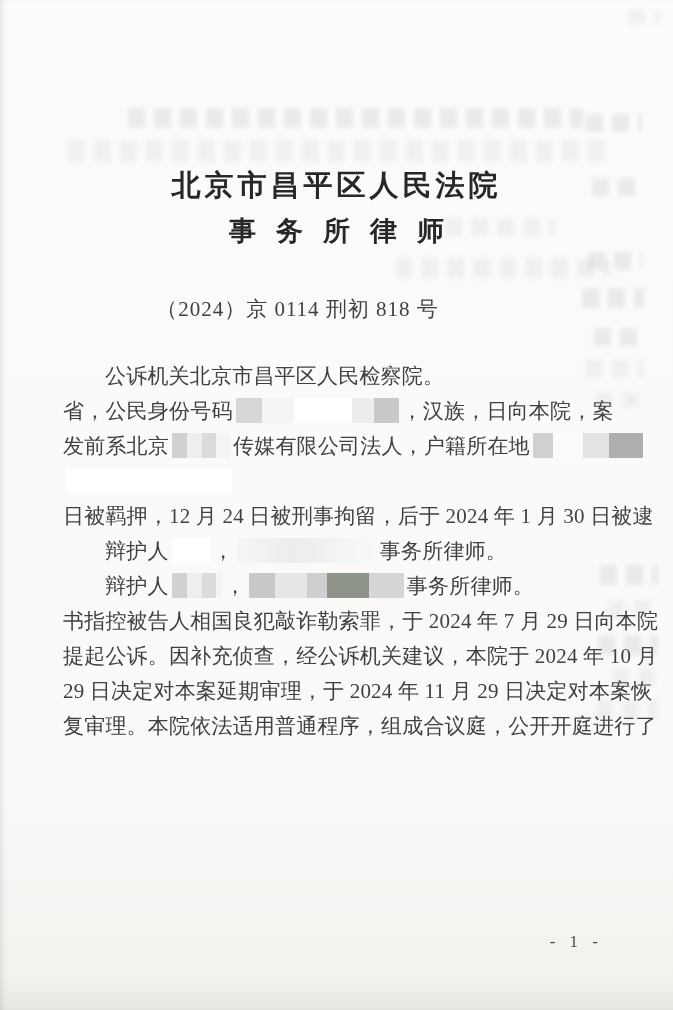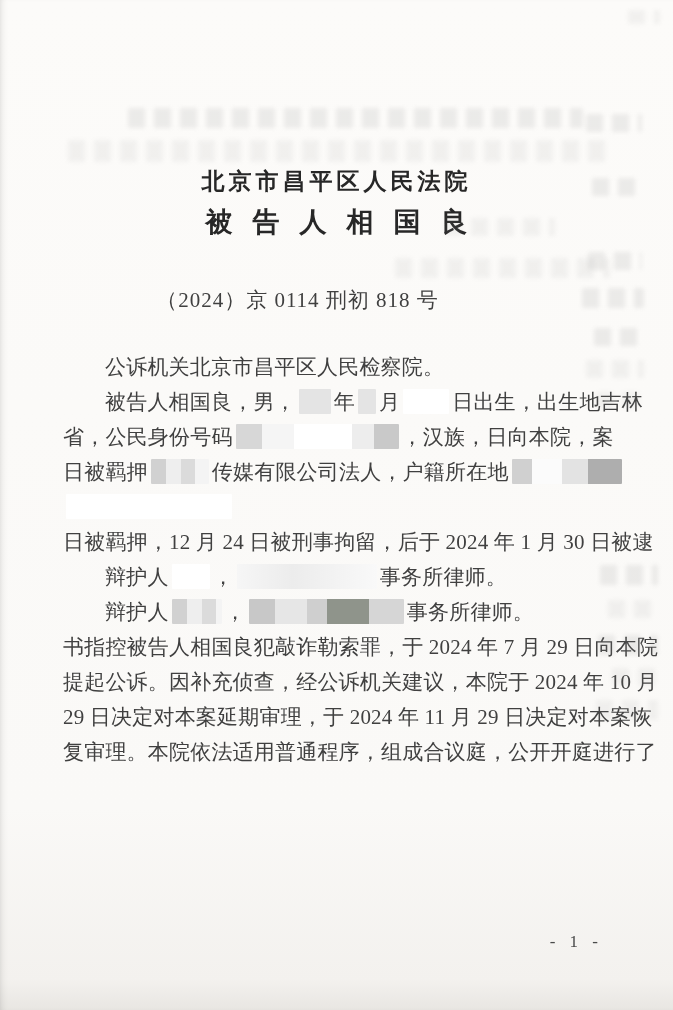--- a/index.html
+++ b/index.html
@@ -11,21 +11,21 @@
   }
   .paper {
     position:relative;
     width:673px; height:1010px;
     background:linear-gradient(180deg,#fcfbf9 0%, #faf9f7 80%, #f3f1ee 97%, #e8e6e2 100%);
     box-shadow:inset 6px 0 10px -8px rgba(0,0,0,.25);
     color:#3d3d3d;
   }
   .doc-header { padding-top:166px; text-align:center; }
   .title-court {
-    font-size:23px; font-weight:700; color:#272727;
+    font-size:29px; font-weight:700; color:#272727;
     letter-spacing:4px;
   }
   .title-doctype {
     margin-top:7px;
     font-size:27px; font-weight:700; color:#272727;
     letter-spacing:20px; text-indent:20px;
   }
   .case-number {
     margin-top:46px;
     text-align:center; padding-right:78px;
@@ -83,30 +83,29 @@
   <div class="bleed lighter" style="left:586px; top:360px; width:58px;  height:18px;"></div>
   <div class="bleed lighter" style="left:596px; top:392px; width:48px;  height:16px;"></div>
   <div class="bleed" style="left:600px; top:565px; width:58px;  height:20px;"></div>
   <div class="bleed lighter" style="left:608px; top:600px; width:50px;  height:18px;"></div>
   <div class="bleed" style="left:598px; top:635px; width:60px;  height:20px;"></div>
   <div class="bleed lighter" style="left:612px; top:668px; width:48px;  height:18px;"></div>
   <div class="bleed lighter" style="left:596px; top:700px; width:62px;  height:20px;"></div>
 
   <header class="doc-header">
     <div class="title-court">北京市昌平区人民法院</div>
-    <div class="title-doctype">被告人相国良</div>
+    <div class="title-doctype">事务所律师</div>
   </header>
 
   <div class="case-number">（2024）京 0114 刑初 818 号</div>
 
   <main class="doc-body">
       <div class="doc-line indent"><span class="seg-text">公诉机关北京市昌平区人民检察院。</span></div>
-      <div class="doc-line indent"><span class="seg-text">被告人相国良，男，</span><span class="redact rd-light" style="width: 32px;"></span><span class="seg-text">年</span><span class="redact rd-light" style="width: 18px;"></span><span class="seg-text">月</span><span class="redact rd-white" style="width: 46px;"></span><span class="seg-text">日出生，出生地吉林</span></div>
       <div class="doc-line"><span class="seg-text">省，公民身份号码</span><span class="redact rd-id" style="width: 163px;"></span><span class="seg-text">，汉族，日向本院，案</span></div>
-      <div class="doc-line"><span class="seg-text">日被羁押</span><span class="redact rd-mosaic" style="width: 58px;"></span><span class="seg-text">传媒有限公司法人，户籍所在地</span><span class="redact rd-mosaic2" style="width: 110px;"></span></div>
+      <div class="doc-line"><span class="seg-text">发前系北京</span><span class="redact rd-mosaic" style="width: 58px;"></span><span class="seg-text">传媒有限公司法人，户籍所在地</span><span class="redact rd-mosaic2" style="width: 110px;"></span></div>
       <div class="doc-line"><span class="redact rd-white" style="width: 166px;"></span></div>
       <div class="doc-line"><span class="seg-text">日被羁押，12 月 24 日被刑事拘留，后于 2024 年 1 月 30 日被逮</span></div>
       <div class="doc-line indent"><span class="seg-text">辩护人</span><span class="redact rd-white" style="width: 38px;"></span><span class="seg-text">，</span><span class="redact rd-faint" style="width: 140px;"></span><span class="seg-text">事务所律师。</span></div>
       <div class="doc-line indent"><span class="seg-text">辩护人</span><span class="redact rd-mosaic" style="width: 50px;"></span><span class="seg-text">，</span><span class="redact rd-mosaic-dark" style="width: 155px;"></span><span class="seg-text">事务所律师。</span></div>
       <div class="doc-line"><span class="seg-text">书指控被告人相国良犯敲诈勒索罪，于 2024 年 7 月 29 日向本院</span></div>
       <div class="doc-line"><span class="seg-text">提起公诉。因补充侦查，经公诉机关建议，本院于 2024 年 10 月</span></div>
       <div class="doc-line"><span class="seg-text">29 日决定对本案延期审理，于 2024 年 11 月 29 日决定对本案恢</span></div>
       <div class="doc-line"><span class="seg-text">复审理。本院依法适用普通程序，组成合议庭，公开开庭进行了</span></div>
     </main>
 

